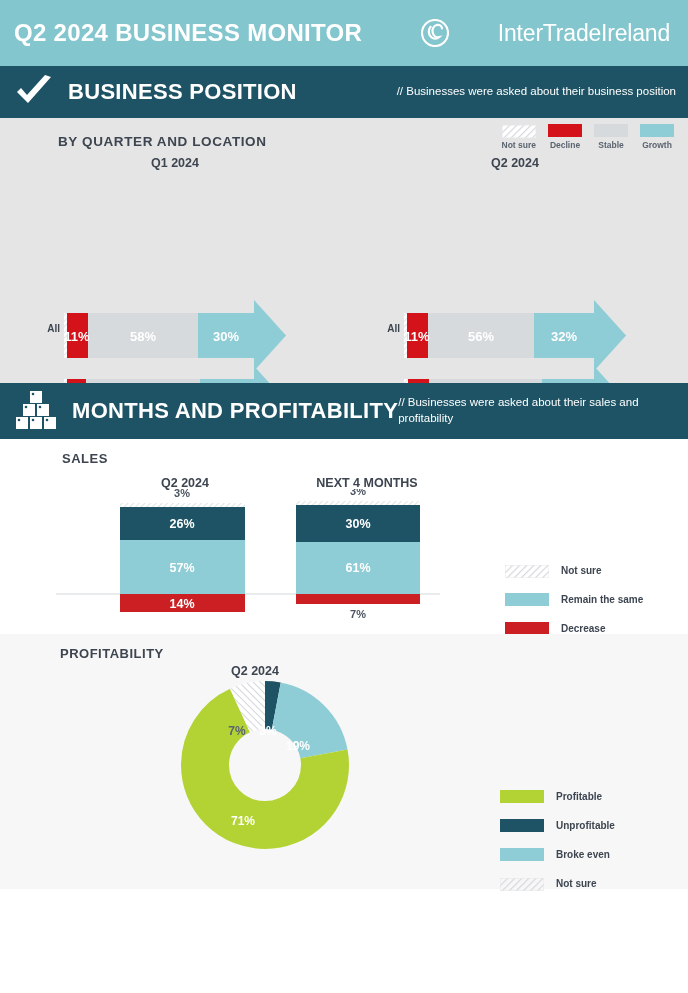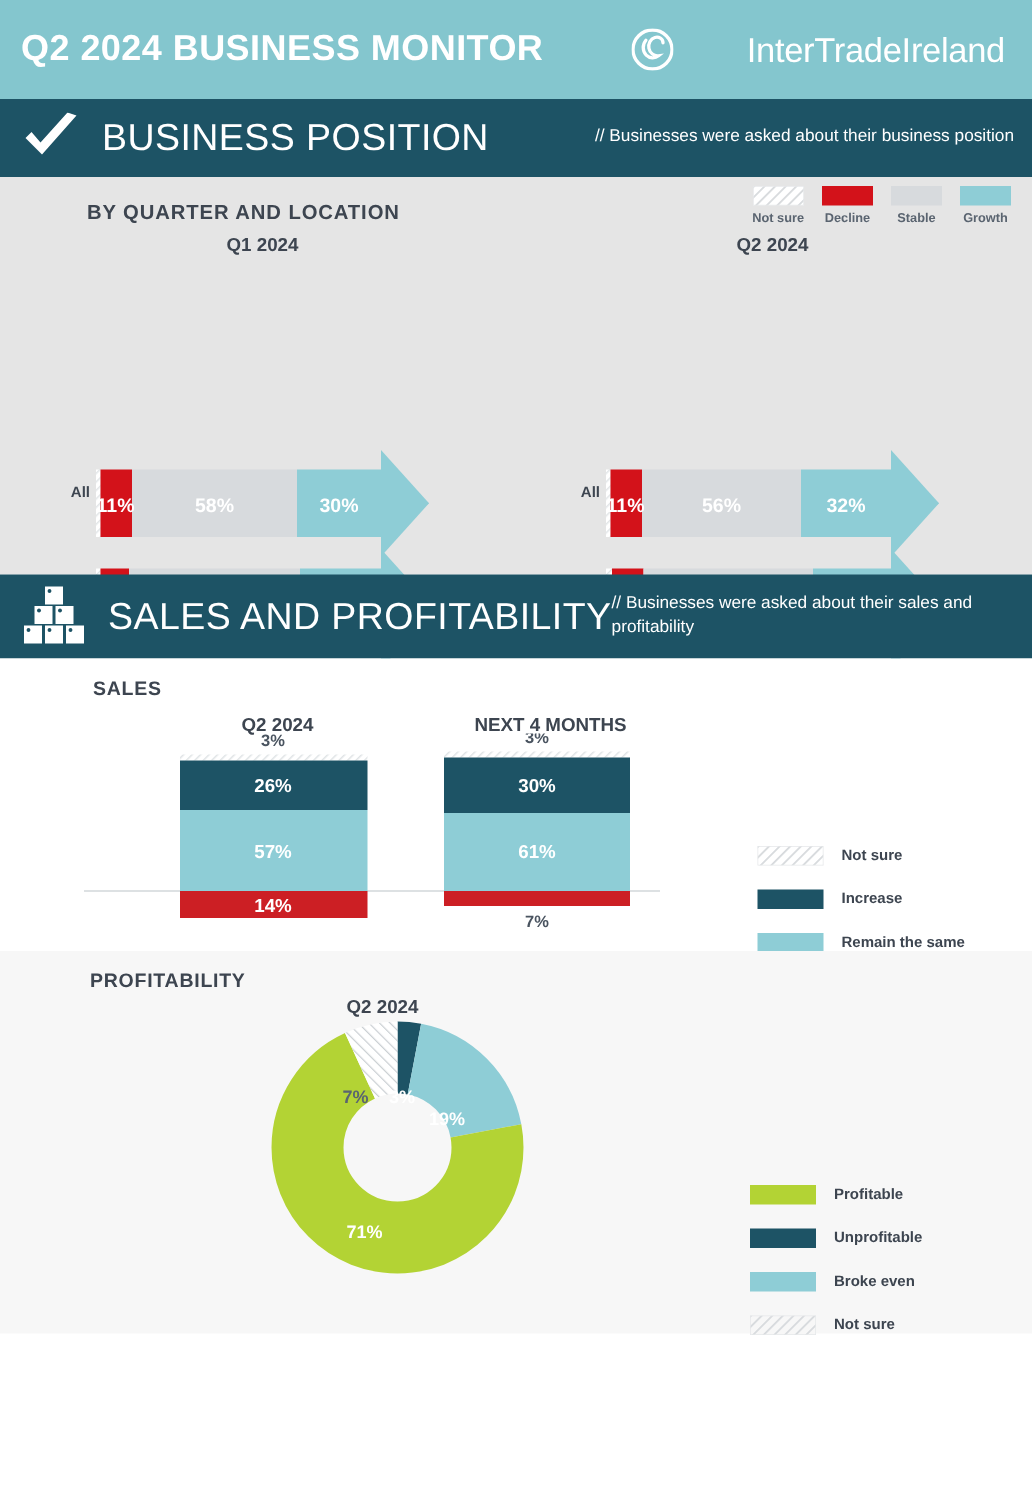--- a/index.html
+++ b/index.html
@@ -27,21 +27,21 @@
 
   
   .sec-bar{
     background:#1d5365; display:flex; align-items:center;
     padding:0 12px 0 14px; position:relative;
   }
   .sec-bar.bp{ height:52px; }
   .sec-bar.sp{ height:56px; }
   .sec-icon{ flex:0 0 auto; display:flex; align-items:center; justify-content:center; }
   .sec-title{
-    color:#ffffff; font-weight:normal; font-size:25px;
+    color:#ffffff; font-weight:bold; font-size:22px;
     letter-spacing:.3px; white-space:nowrap; margin-left:14px;
   }
   .sec-sub{
     color:#ffffff; font-size:11.5px; line-height:1.35;
     margin-left:auto; max-width:300px; text-align:left;
   }
   .sec-bar.bp .sec-sub{ max-width:330px; white-space:nowrap; font-size:11.5px;}
 
   
   .bp-panel{ position:relative; height:265px; background:#e5e5e5; }
@@ -269,21 +269,21 @@
       <g fill="#1d5365">
         <circle cx="19" cy="5" r="1.3"></circle>
         <circle cx="12" cy="18" r="1.3"></circle>
         <circle cx="26" cy="18" r="1.3"></circle>
         <circle cx="5" cy="31" r="1.3"></circle>
         <circle cx="19" cy="31" r="1.3"></circle>
         <circle cx="33" cy="31" r="1.3"></circle>
       </g>
     </svg>
   </span>
-  <span class="sec-title">SALES AND PROFITABILITY</span>
+  <span class="sec-title">MONTHS AND PROFITABILITY</span>
   <span class="sec-sub">// Businesses were asked about their sales and profitability</span>
 </div>
 
 <div class="sales-panel">
   <div class="sales-kicker">SALES</div>
 
   <div class="sales-ct" style="left:105px;">Q2 2024</div>
   <div class="sales-ct" style="left:287px;">NEXT 4 MONTHS</div>
 
   <svg style="position:absolute; left:0px; top:50px;" width="470" height="135">
@@ -329,24 +329,20 @@
         <rect width="5" height="5" fill="#fff"></rect>
               <line x1="0" y1="0" x2="0" y2="5" stroke="#d7dadd" stroke-width="2.4"></line>
             </pattern>
           </defs>
         <rect width="44" height="13" fill="url(#hp2)" stroke="#e6e8ea" stroke-width="1"></rect>
         </svg>
     </span>
     <span class="lb">Not sure</span>
   </div>
   <div class="legrow">
-    <span class="sw" style="background:#1d5365"></span>
-    <span class="lb">Increase</span>
-  </div>
-  <div class="legrow">
     <span class="sw" style="background:#8ecdd6"></span>
     <span class="lb">Remain the same</span>
   </div>
   <div class="legrow">
     <span class="sw" style="background:#cc1f24"></span>
     <span class="lb">Decrease</span>
   </div>
 </div>
 
 <div class="prof-panel">

